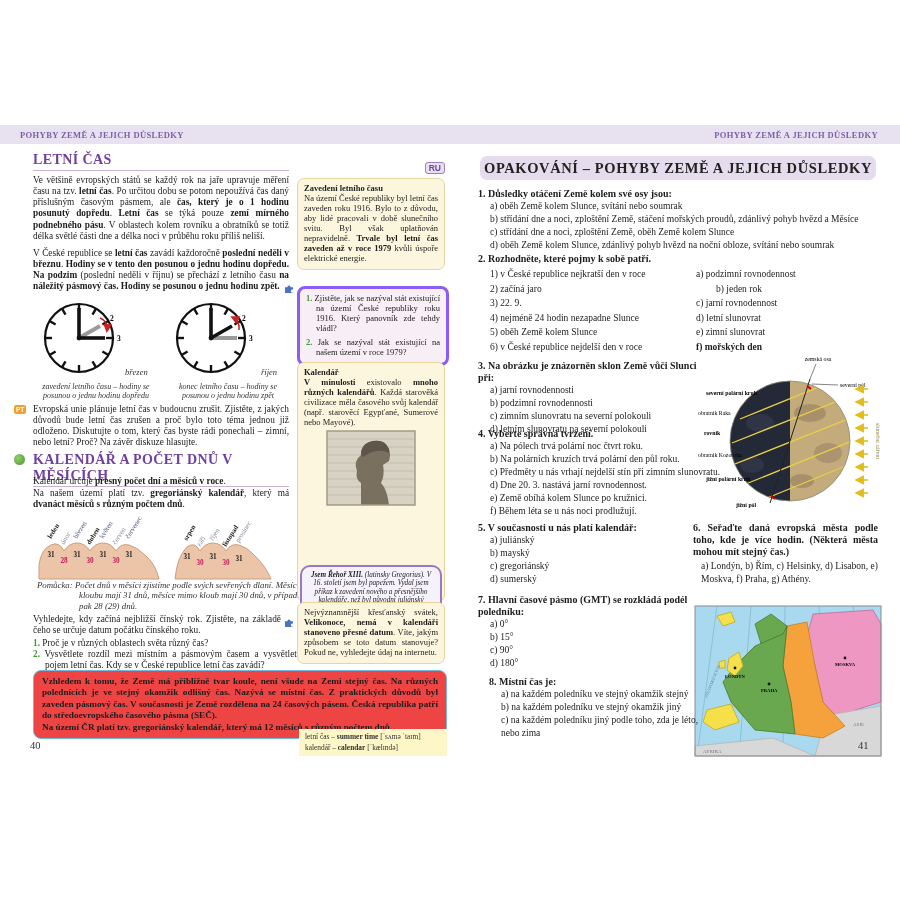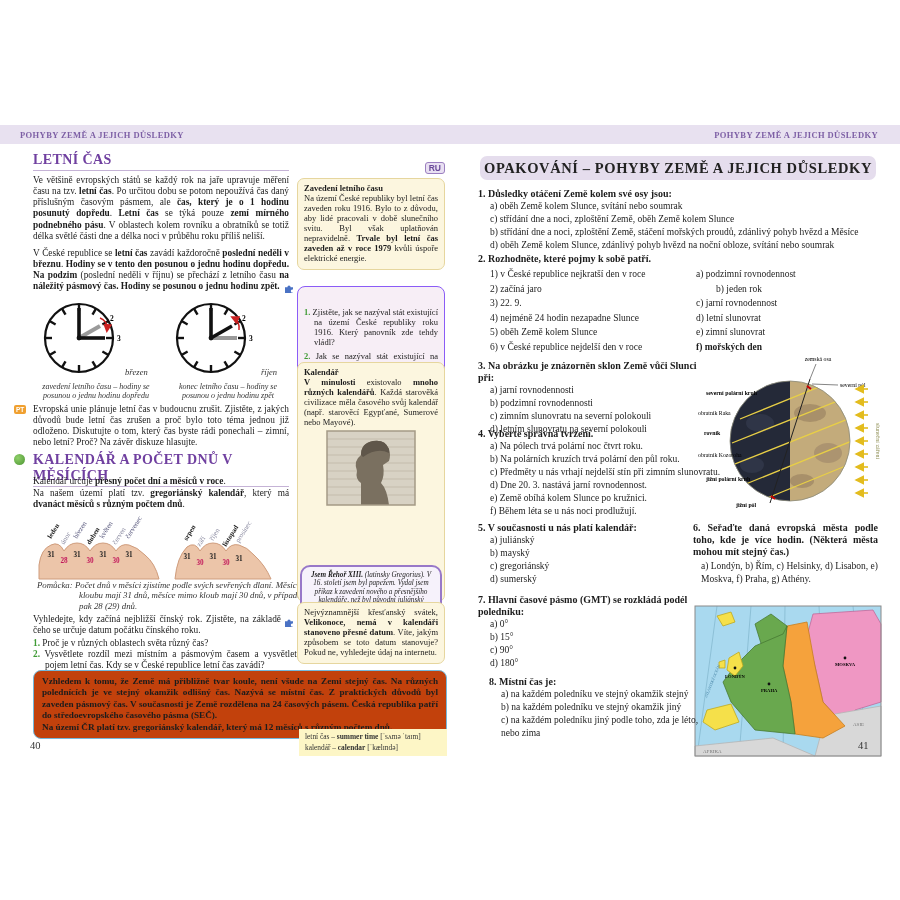--- a/index.html
+++ b/index.html
@@ -12,22 +12,22 @@
   
   .band{left:0;top:125px;width:900px;height:19px;background:#e8e1f0;}
   .bandtxt{top:5px;font-size:8.5px;font-weight:bold;letter-spacing:.4px;color:#7d5fa5;}
   
   .h1{color:#7040a0;font-weight:bold;font-size:14px;letter-spacing:.4px;
       border-bottom:1px solid #c5b3d6;padding-bottom:2px;}
   .body-t{font-size:9.3px;line-height:1.2;}
   .cap{font-size:8px;line-height:1.15;font-style:italic;text-align:center;color:#333;}
   .side-t{font-size:8.5px;line-height:1.17;}
   .cream{background:#fcf6df;border:1px solid #e6d69e;border-radius:7px;padding:5px 6px;}
-  .pinkbox{background:#f7eef6;border:1px solid #8b5cf6;border-radius:8px;padding:21px 6px;}
-  .bluebox{background:#c2410c;border:1.5px solid #74b8dc;border-radius:8px;
+  .pinkbox{background:#f7eef6;border:3px solid #8b5cf6;border-radius:8px;padding:5px 6px;}
+  .bluebox{background:#ef4444;border:1.5px solid #74b8dc;border-radius:8px;
            font-weight:bold;font-size:9.2px;line-height:1.24;padding:5px 8px;text-align:justify;}
   .vocab{background:#fdf6c6;font-size:7.4px;line-height:1.45;padding:3px 6px;color:#333;}
   .qnum{color:#3f9b35;font-weight:bold;}
   .badge-pt{background:#f0a030;color:#fff;font-family:"Liberation Sans",sans-serif;
             font-size:6.5px;font-weight:bold;padding:1px 2px;border-radius:2px;}
   .badge-ru{background:#e9e0f2;border:1px solid #9b7fc0;color:#6a4a9a;font-weight:bold;
             font-size:8.5px;padding:0 3px;border-radius:3px;font-family:"Liberation Sans",sans-serif;}
   .bubble{background:#f6f2fb;border:2px solid #9878c8;border-radius:10px;
           font-size:7.2px;line-height:1.18;font-style:italic;text-align:center;padding:4px 5px;}
   .rtitle{background:#e5dded;border-radius:7px;text-align:center;font-weight:bold;
@@ -251,22 +251,22 @@
 <div class="abs pagenum" style="left:30px;top:740px;">40</div>
 
 <div class="abs" style="left:478px;top:150px;width:404px;height:620px;">
 
   <div class="abs rtitle" style="left:2px;top:6px;width:396px;">OPAKOVÁNÍ – POHYBY ZEMĚ A JEJICH DŮSLEDKY</div>
 
   <div class="abs" style="left:0;top:38px;width:404px;">
     <div class="rhead">1. Důsledky otáčení Země kolem své osy jsou:</div>
     <div style="padding-left:12px;">
       <div class="ropt">a) oběh Země kolem Slunce, svítání nebo soumrak</div>
+      <div class="ropt">b) střídání dne a noci, zploštění Země, stáčení mořských proudů, zdánlivý pohyb hvězd a Měsíce</div>
       <div class="ropt">c) střídání dne a noci, zploštění Země, oběh Země kolem Slunce</div>
-      <div class="ropt">b) střídání dne a noci, zploštění Země, stáčení mořských proudů, zdánlivý pohyb hvězd a Měsíce</div>
       <div class="ropt">d) oběh Země kolem Slunce, zdánlivý pohyb hvězd na noční obloze, svítání nebo soumrak</div>
     </div>
   </div>
 
   <div class="abs" style="left:0;top:103px;width:404px;">
     <div class="rhead">2. Rozhodněte, které pojmy k sobě patří.</div>
     <div class="abs" style="left:12px;top:14px;width:205px;">
       <div class="ropt" style="line-height:14.5px;">1) v České republice nejkratší den v roce</div>
       <div class="ropt" style="line-height:14.5px;">2) začíná jaro</div>
       <div class="ropt" style="line-height:14.5px;">3) 22. 9.</div>

